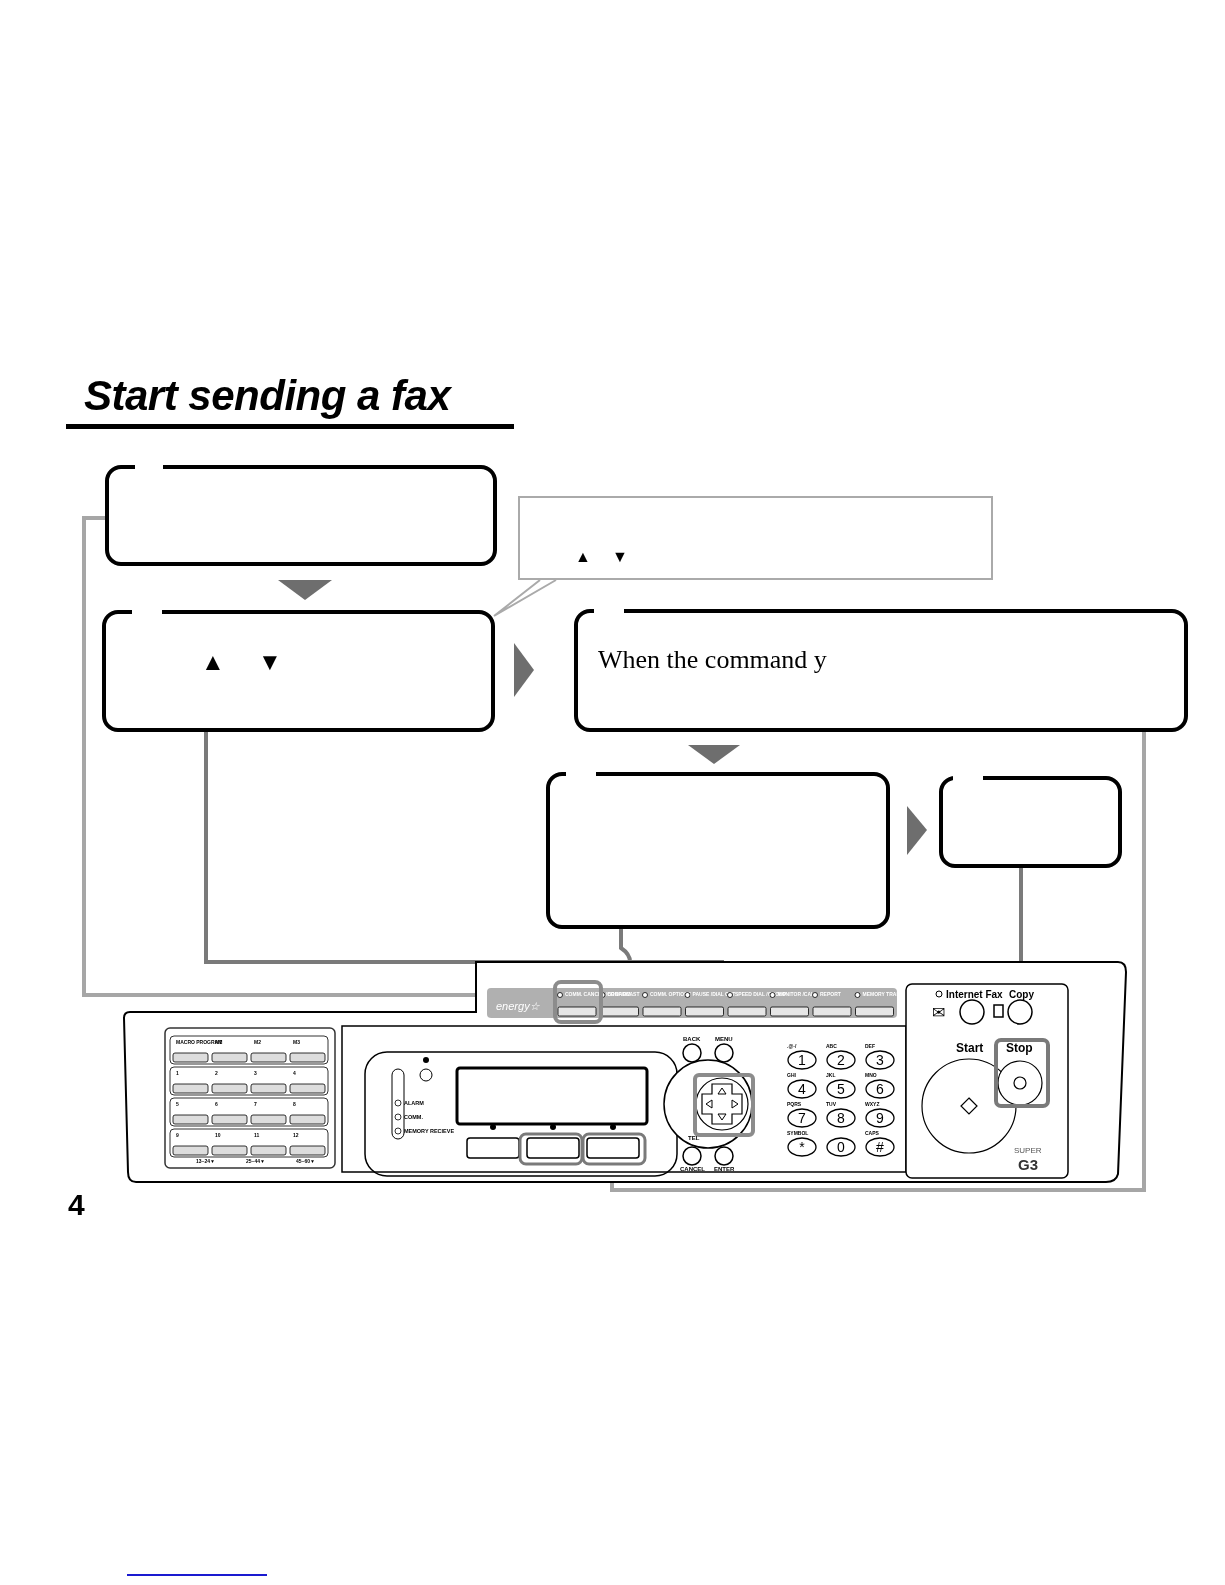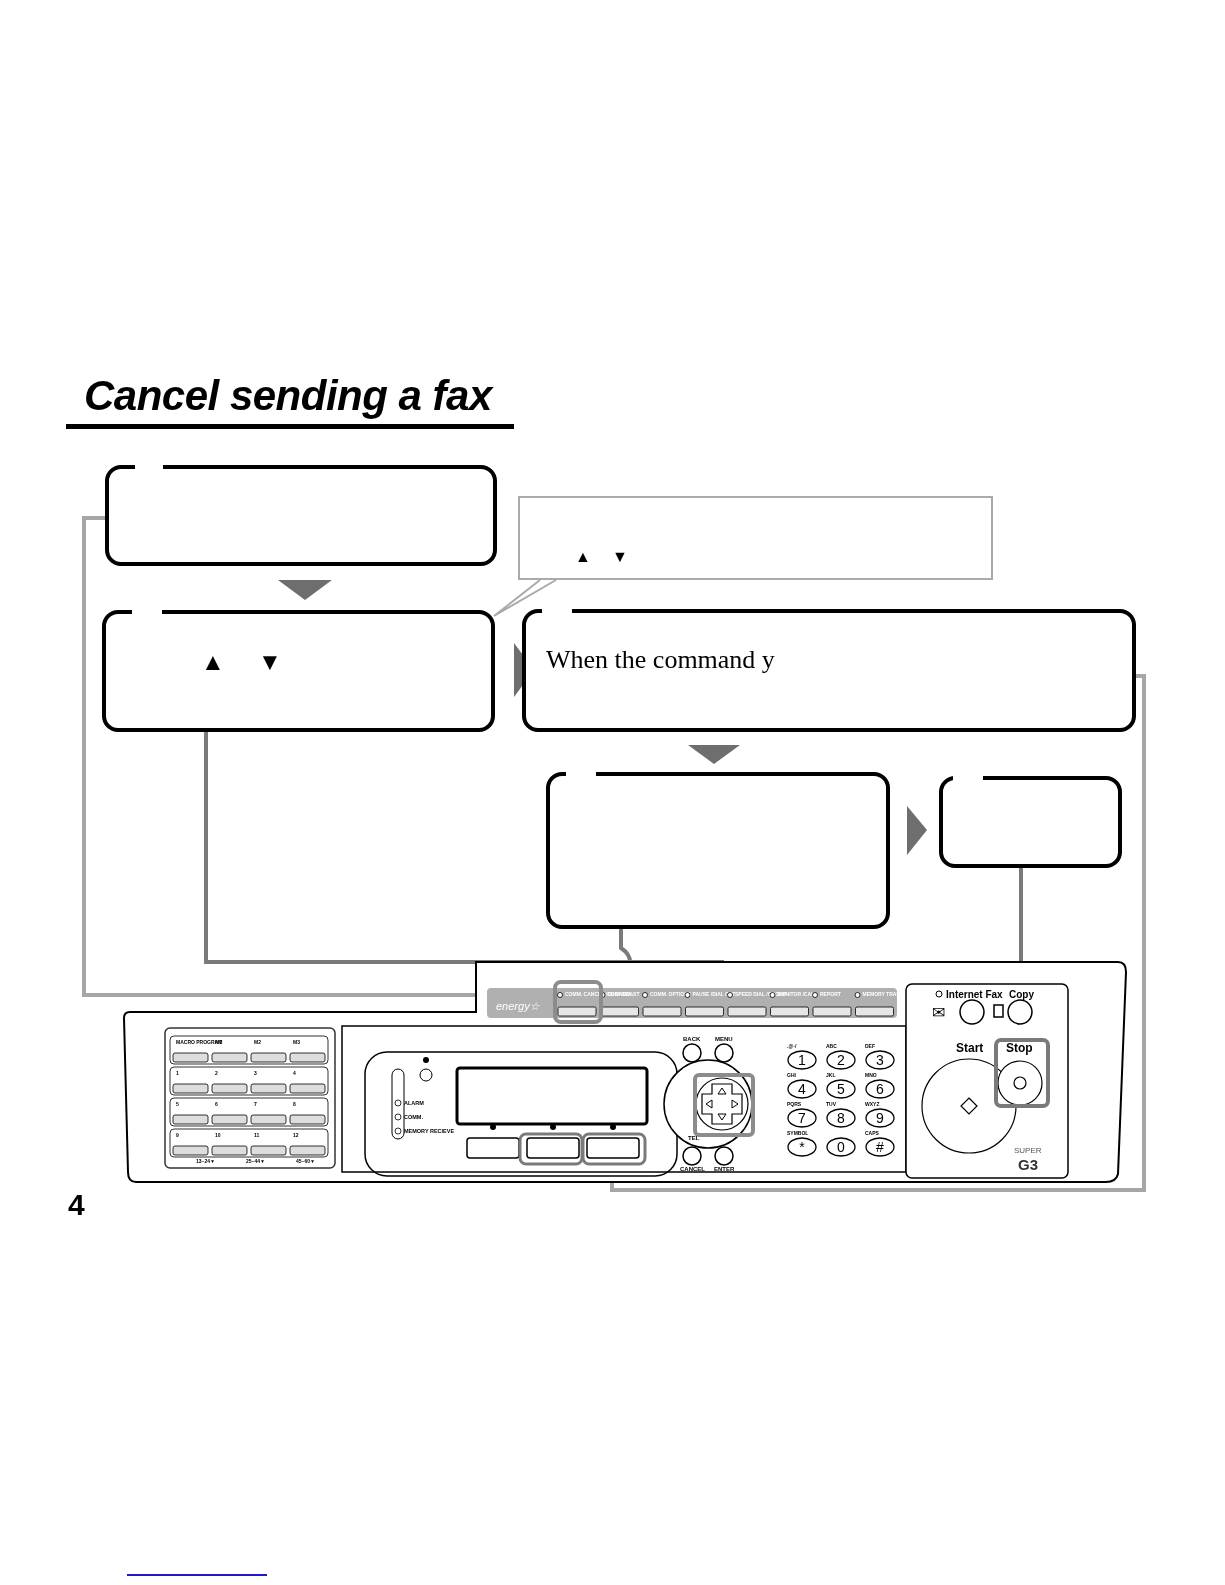--- a/index.html
+++ b/index.html
@@ -11,21 +11,21 @@
   .gap { position:absolute; top:-5px; height:6px; background:#fff; }
   .callout { position:absolute; border:2px solid #aaa; background:#fff; box-sizing:border-box; }
   .serif { font-family:"Liberation Serif", serif; }
   .page-num { left:68px; top:1188px; font-size:30px; font-weight:bold; }
   .footer-link { left:127px; top:1574px; width:140px; height:2px; background:#1a1ad0; }
   svg text { font-family:"Liberation Sans", sans-serif; }
 </style>
 </head>
 <body>
 
-<div class="abs title">Cancel sending a fax</div>
+<div class="abs title">Start sending a fax</div>
 <div class="abs title-rule"></div>
 
 <svg class="abs" style="left:0;top:0" width="1225" height="1585">
 
   <polyline points="106,518 84,518 84,995 560,995" fill="none" stroke="#a6a6a6" stroke-width="4"></polyline>
 
   <polyline points="206,730 206,962 722,962 722,1090" fill="none" stroke="#7a7a7a" stroke-width="4"></polyline>
 
   <path d="M621,928 L621,948 Q630,954 630,962 Q630,970 621,976 L621,1008 L555,1008 L555,1138" fill="none" stroke="#7a7a7a" stroke-width="4"></path>
 
@@ -50,21 +50,21 @@
   <div class="gap" style="left:26px;width:30px;"></div>
   <span class="abs" style="left:95px;top:34px;font-size:24px;">▲</span>
   <span class="abs" style="left:152px;top:34px;font-size:24px;">▼</span>
 </div>
 
 <div class="callout" style="left:518px;top:496px;width:475px;height:84px;">
   <span class="abs" style="left:55px;top:50px;font-size:16px;">▲</span>
   <span class="abs" style="left:92px;top:50px;font-size:16px;">▼</span>
 </div>
 
-<div class="step" style="left:522px;top:609px;width:614px;height:123px;">
+<div class="step" style="left:574px;top:609px;width:614px;height:123px;">
   <div class="gap" style="left:16px;width:30px;"></div>
   <span class="abs serif" style="left:20px;top:32px;font-size:26px;color:#000;">When the command y</span>
 </div>
 
 <div class="step" style="left:546px;top:772px;width:344px;height:157px;">
   <div class="gap" style="left:16px;width:30px;"></div>
   <span></span>
 </div>
 
 <div class="step" style="left:939px;top:776px;width:183px;height:92px;">

